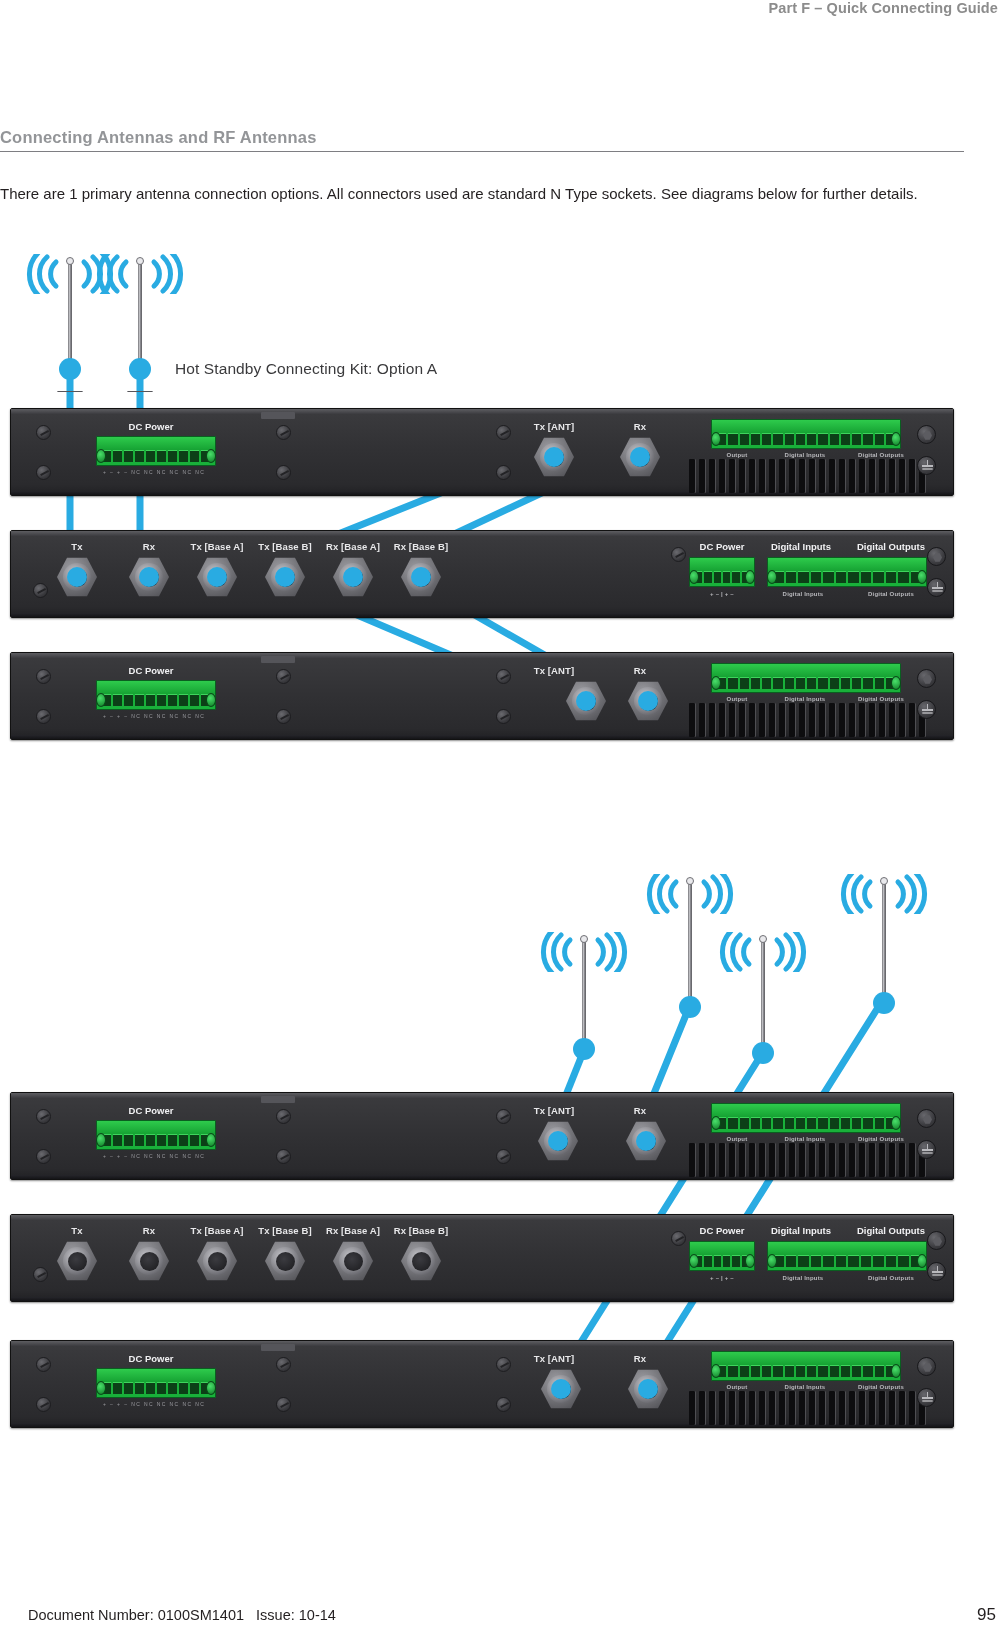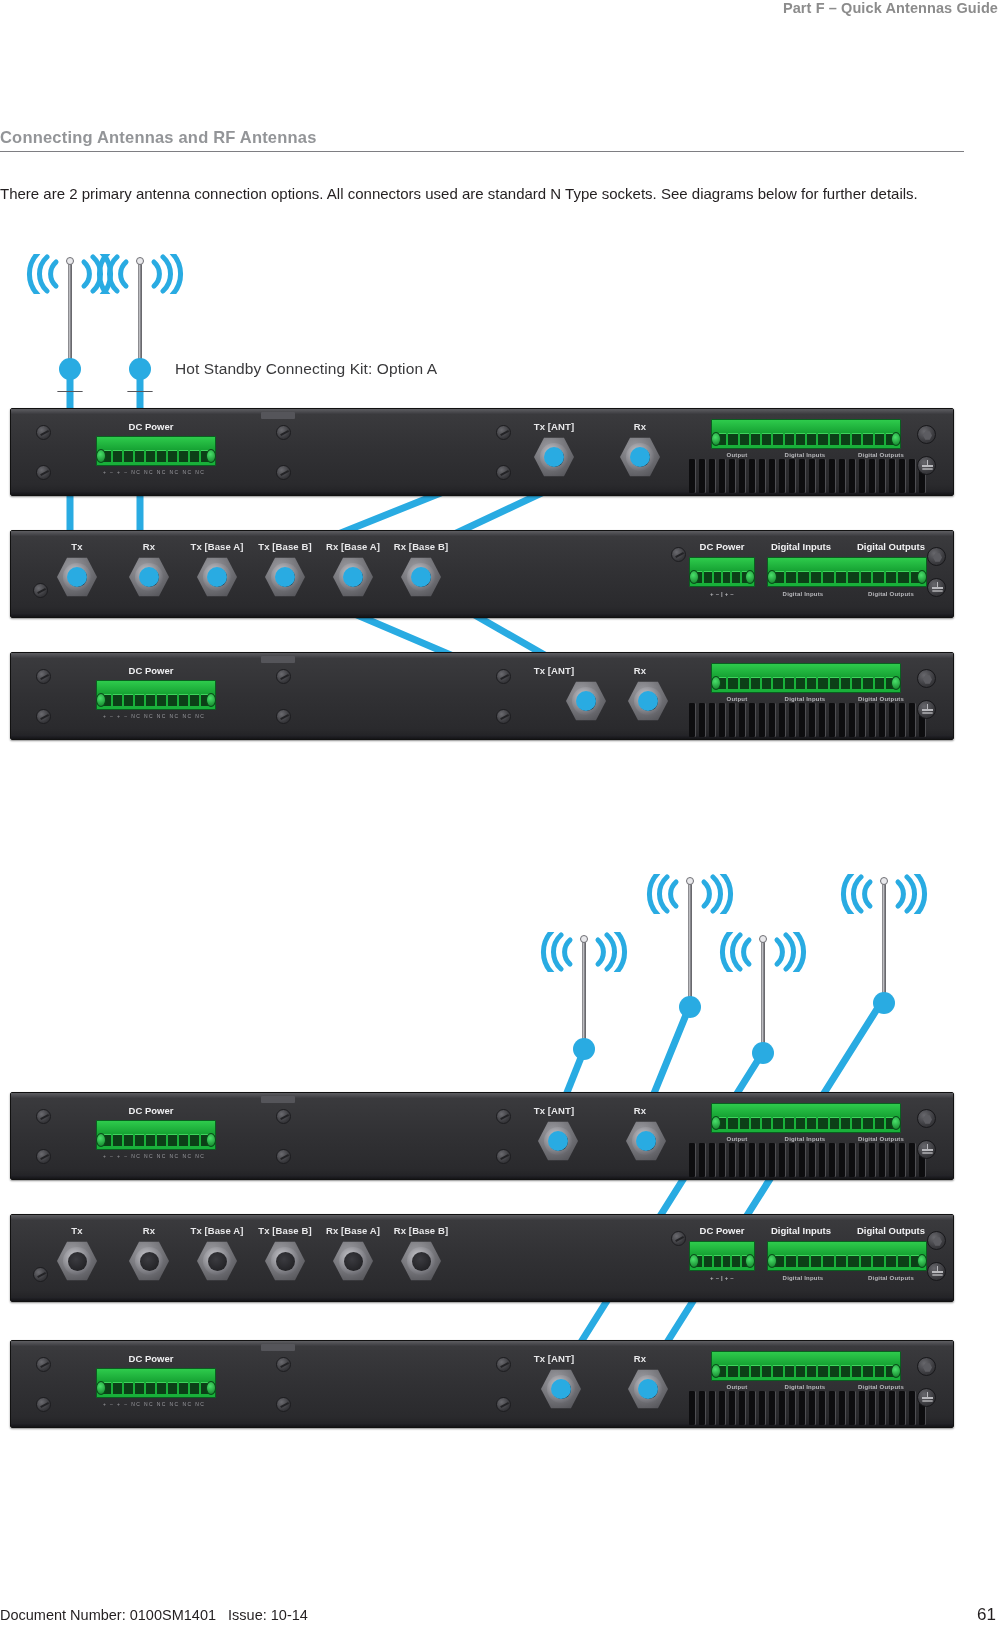--- a/index.html
+++ b/index.html
@@ -35,21 +35,21 @@
     position:absolute; left:0; top:168px; width:958px;
     font-size:15px; line-height:1.45; color:#231f20;
   }
 
   
   .page-footer{
     position:absolute; left:0; bottom:14px; width:1004px;
     border-top:0px;
     font-size:14.5px; color:#231f20;
   }
-  .page-footer .doc-no{ position:absolute; left:0; bottom:0; white-space:pre; }
+  .page-footer .doc-no{ position:absolute; left:0; bottom:0; white-space:pre;padding-left:28px; }
   .page-footer .pg-no { position:absolute; right:8px; bottom:-2px; font-size:17px; }
 
   
   .diagram{ position:absolute; left:0; width:1004px; }
   #diagram-a{ top:240px; height:560px; }
   #diagram-b{ top:850px; height:600px; }
 
   .diagram-caption{
     position:absolute; font-size:15.5px; color:#3a3a3c;
     white-space:nowrap; letter-spacing:.1px;
@@ -210,25 +210,25 @@
   .wave{ position:absolute; top:0; }
   .wave svg{ display:block; }
 
   
   .cables{ position:absolute; left:0; top:0; width:1004px; height:100%; pointer-events:none; }
   .cables line{ stroke:#29abe2; stroke-width:7; stroke-linecap:round; }
 </style>
 </head>
 <body>
 
-<div class="page-header">Part F – Quick Antennas Guide</div>
+<div class="page-header">Part F – Quick Connecting Guide</div>
 
 <div class="section-head">Connecting Antennas and RF Antennas</div>
 
-<p class="body-copy">There are 2 primary antenna connection options.  All connectors used are standard N Type sockets. See diagrams below for further details.</p>
+<p class="body-copy">There are 1 primary antenna connection options.  All connectors used are standard N Type sockets. See diagrams below for further details.</p>
 
 <div class="diagram" id="diagram-a">
 
   <div class="diagram-caption" style="left:175px; top:120px;">Hot Standby Connecting Kit: Option A</div>
 
   <svg class="cables">
     <line x1="70" y1="135" x2="70" y2="345"></line>
     <line x1="140" y1="135" x2="140" y2="345"></line>
     <line x1="216" y1="343" x2="543" y2="212"></line>
     <line x1="350" y1="343" x2="629" y2="212"></line>
@@ -966,14 +966,14 @@
         <i></i>
     </div>
 
     <div class="rind hex" style="left:906px; top:16px;"></div>
     <div class="rind earth" style="left:906px; top:47px;"></div>
   </div>
 </div>
 
 <div class="page-footer">
   <span class="doc-no">Document Number: 0100SM1401   Issue: 10-14</span>
-  <span class="pg-no">61</span>
+  <span class="pg-no">95</span>
 </div>
 
 </body></html>

